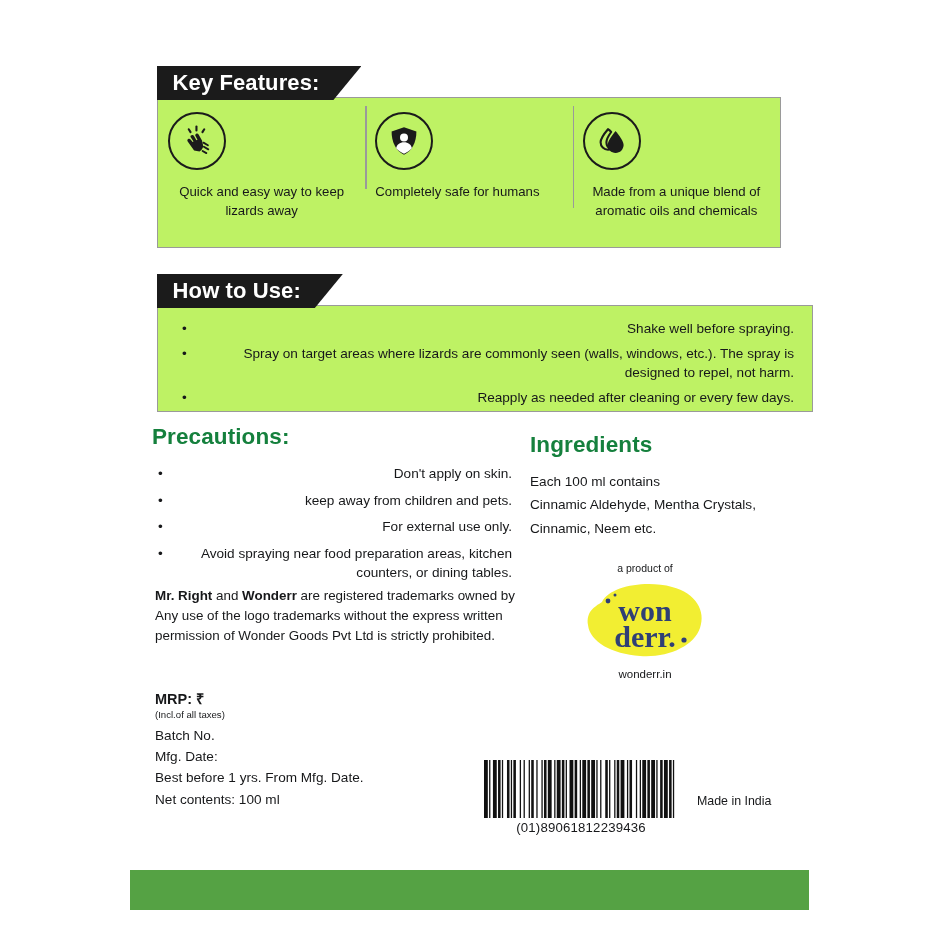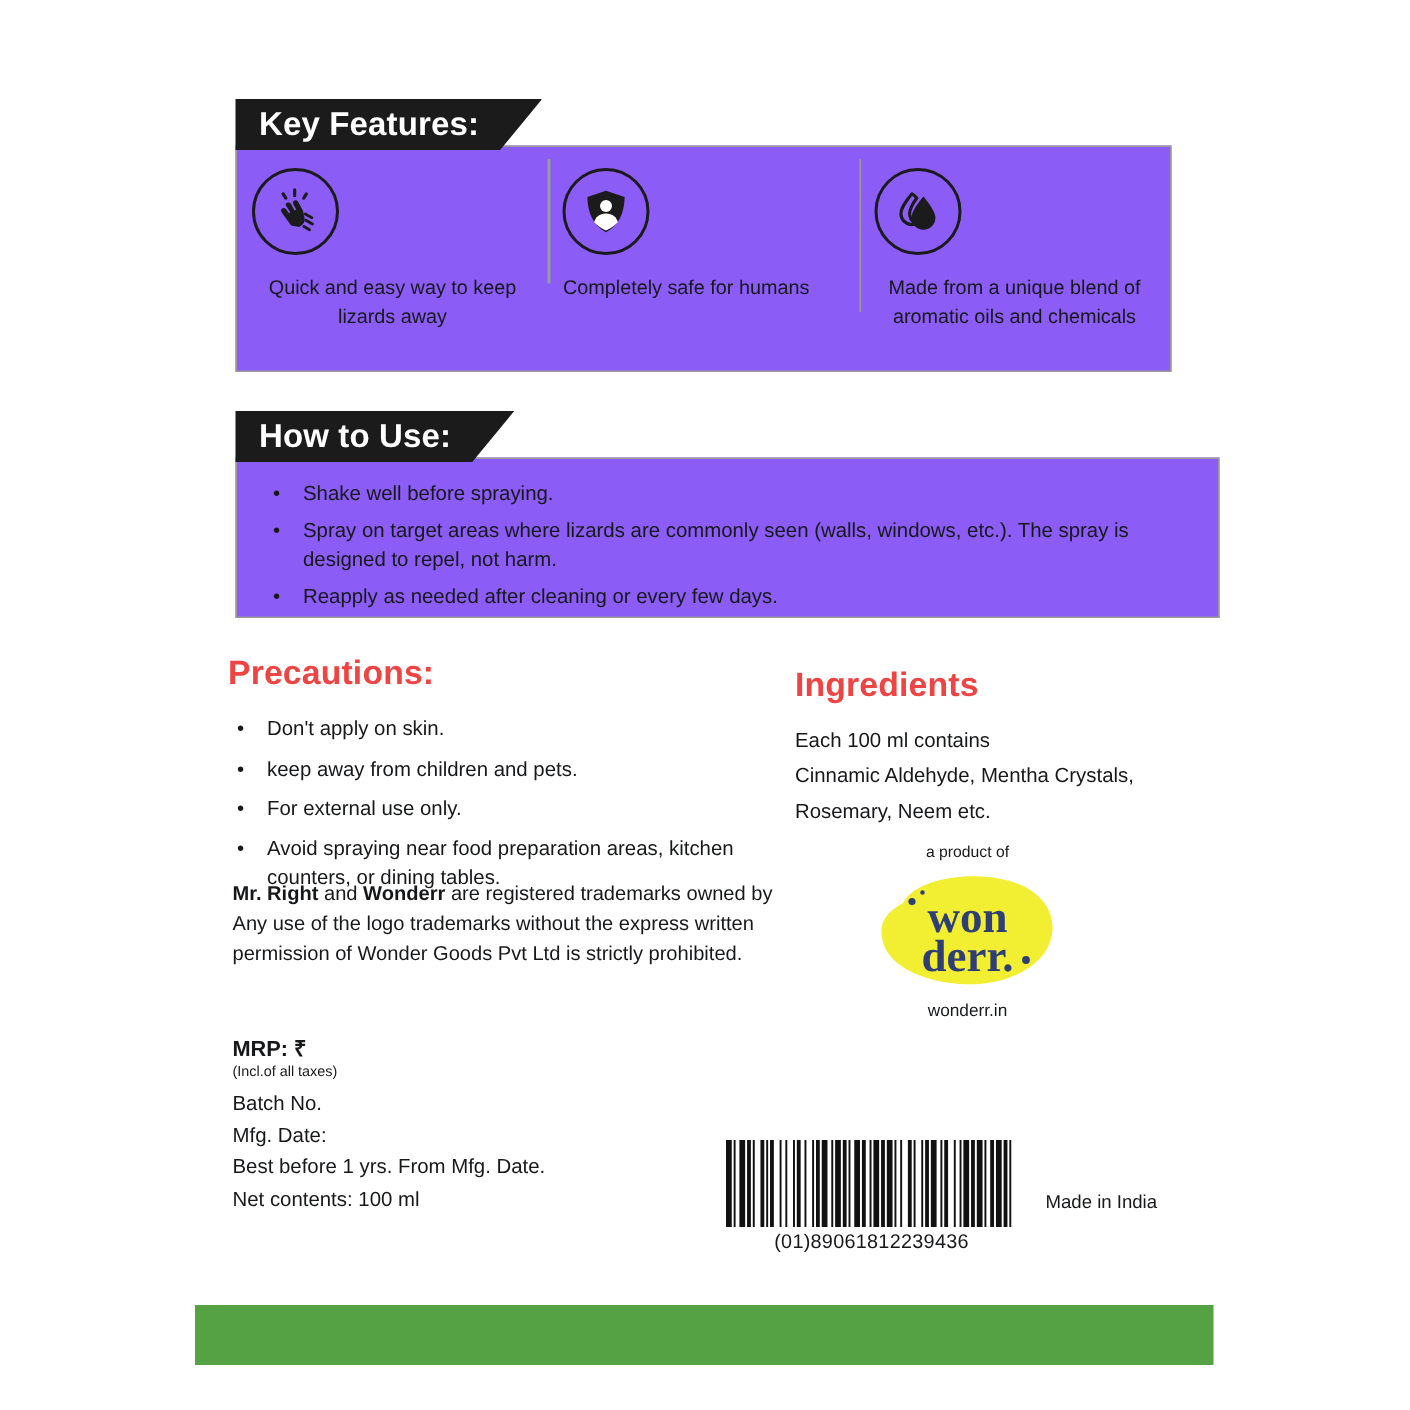--- a/index.html
+++ b/index.html
@@ -17,21 +17,21 @@
     position: relative;
     width: 940px;
     height: 940px;
     background: #ffffff;
   }
 
   
   .section-box {
     position: absolute;
     border: 1.4px solid #9a9a9a;
-    background: #8b5cf6;
+    background: #bef264;
   }
 
   .tab {
     position: absolute;
     top: -32px;
     left: -1.4px;
     height: 34px;
     background: #1b1b1b;
     color: #ffffff;
     display: flex;
@@ -116,36 +116,35 @@
     color: #17181a;
   }
   ul.bullets li .dot {
     flex: 0 0 auto;
     width: 26px;
     text-align: left;
     padding-left: 6px;
     font-size: 13.6px;
     line-height: 1.44;
   }
-  ul.bullets li .txt { flex: 1 1 auto; }
+  ul.bullets li .txt { flex: 1 1 auto; text-align: right; }
 
   
   #precautions-block {
     position: absolute;
     left: 152px;
     top: 424px;
     width: 360px;
   }
   .block-heading {
     font-size: 22.5px;
     font-weight: bold;
-    color: #ef4444;
+    color: #15803d;
     margin-bottom: 14px;
     letter-spacing: .1px;
-    margin-top: 12px;
   }
   #precautions-block ul.bullets li { margin-bottom: 7px; }
 
   
   #ingredients-block {
     position: absolute;
     left: 530px;
     top: 432px;
     width: 300px;
   }
@@ -348,21 +347,21 @@
         <span class="dot">•</span>
         <span class="txt">Avoid spraying near food preparation areas, kitchen counters, or dining tables.</span>
       </li>
     </ul>
   </div>
 
   <div id="ingredients-block">
     <div class="block-heading">Ingredients</div>
     <div class="ing-line">Each 100 ml contains</div>
     <div class="ing-line">Cinnamic Aldehyde, Mentha Crystals,</div>
-    <div class="ing-line">Rosemary, Neem etc.</div>
+    <div class="ing-line">Cinnamic, Neem etc.</div>
   </div>
 
   <div id="trademark-block">
     <div class="tm-line">
       <b>Mr. Right</b><span> and </span><b>Wonderr</b><span> are registered trademarks owned by</span>
     </div>
     <div class="tm-line">Any use of the logo trademarks without the express written</div>
     <div class="tm-line">permission of Wonder Goods Pvt Ltd is strictly prohibited.</div>
   </div>
 

